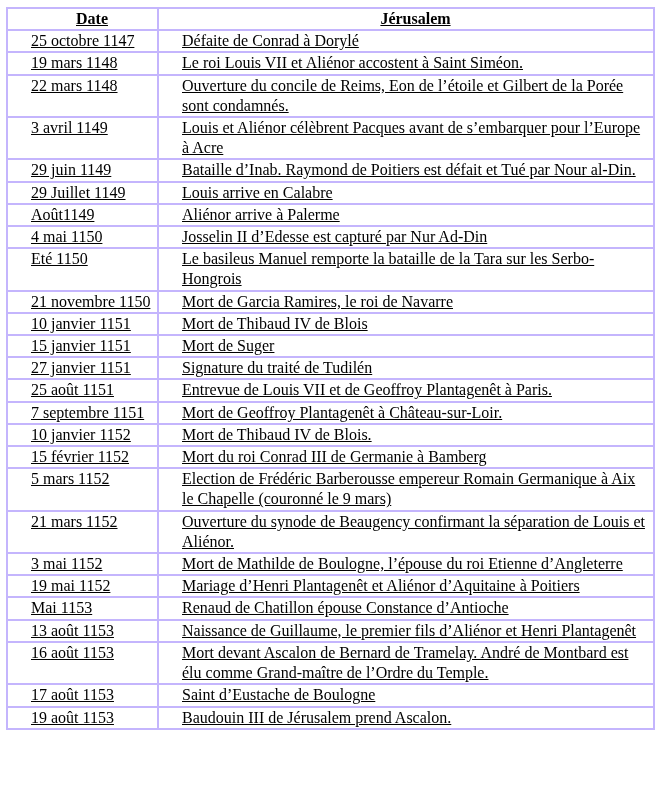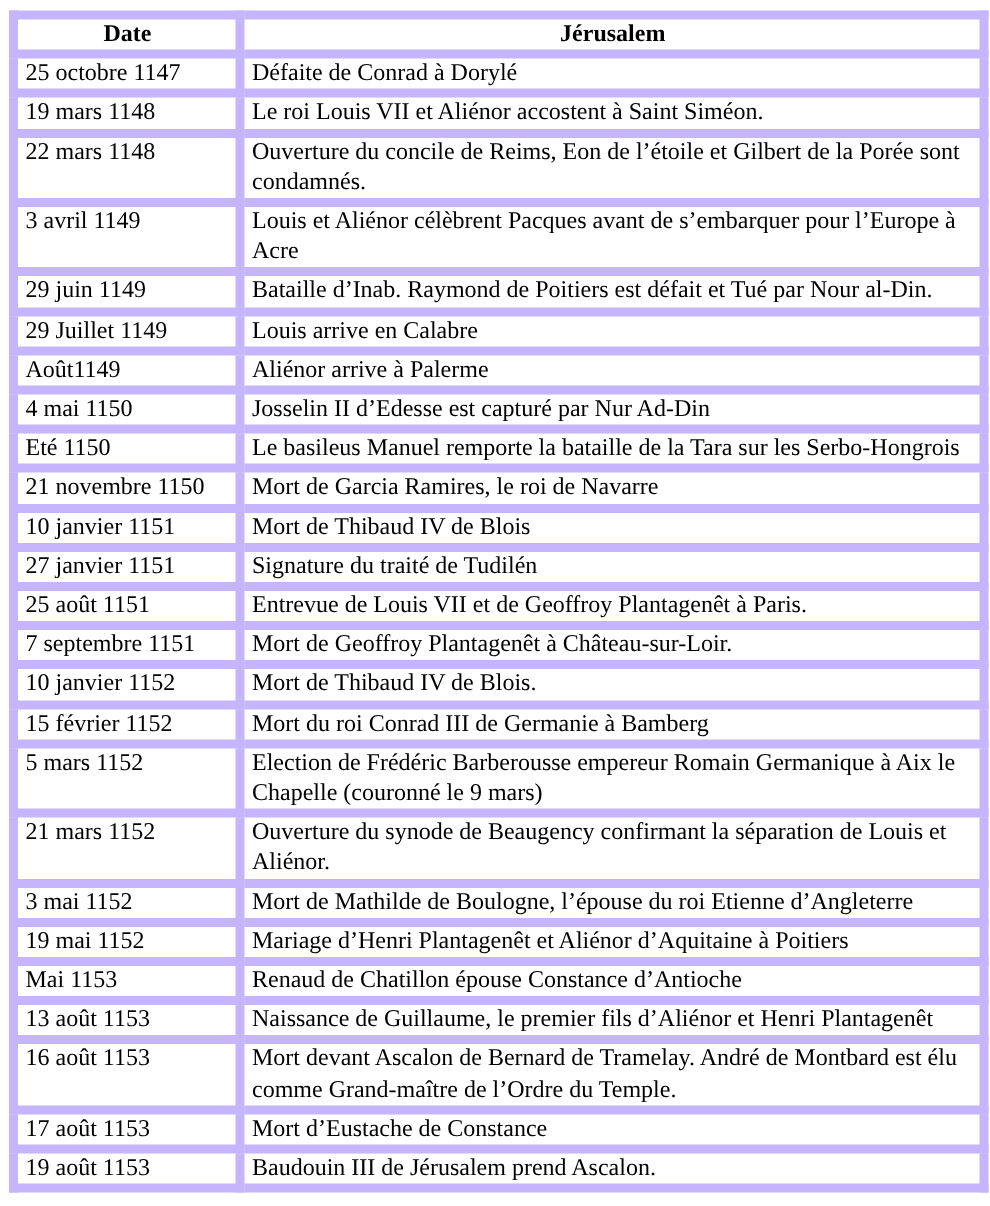--- a/index.html
+++ b/index.html
@@ -7,25 +7,26 @@
   table.chrono {
     position: absolute; left: 6px; top: 7px;
     width: 647px;
     border-collapse: collapse;
     font-family: "Liberation Serif", "DejaVu Serif", serif;
     font-size: 16px;
     color: #000;
     table-layout: fixed;
   }
   table.chrono th, table.chrono td {
-    border: 6px solid #c4b5fd;
-    padding: 0 4px 0 5px;
+    border: 2px solid #c4b5fd;
+    padding: 0 4px 0 23px;
     vertical-align: top;
     line-height: 20.2px;
     text-align: left;
+    text-decoration: underline;
   }
   table.chrono th { font-weight: bold; text-align: center; }
   col.c-date { width: 151px; }
   col.c-evt { width: 496px; }
 </style>
 </head>
 <body>
 
 <table class="chrono">
   <colgroup>
@@ -77,20 +78,24 @@
       </tr>
       <tr>
         <td>21 novembre 1150</td>
         <td>Mort de Garcia Ramires, le roi de Navarre</td>
       </tr>
       <tr>
         <td>10 janvier 1151</td>
         <td>Mort de Thibaud IV de Blois</td>
       </tr>
       <tr>
+        <td>15 janvier 1151</td>
+        <td>Mort de Suger</td>
+      </tr>
+      <tr>
         <td>27 janvier 1151</td>
         <td>Signature du traité de Tudilén</td>
       </tr>
       <tr>
         <td>25 août 1151</td>
         <td>Entrevue de Louis VII et de Geoffroy Plantagenêt à Paris.</td>
       </tr>
       <tr>
         <td>7 septembre 1151</td>
         <td>Mort de Geoffroy Plantagenêt à Château-sur-Loir.</td>
@@ -126,20 +131,20 @@
       <tr>
         <td>13 août 1153</td>
         <td>Naissance de Guillaume, le premier fils d’Aliénor et Henri Plantagenêt</td>
       </tr>
       <tr>
         <td>16 août 1153</td>
         <td>Mort devant Ascalon de Bernard de Tramelay. André de Montbard est élu comme Grand-maître de l’Ordre du Temple.</td>
       </tr>
       <tr>
         <td>17 août 1153</td>
-        <td>Mort d’Eustache de Constance</td>
+        <td>Saint d’Eustache de Boulogne</td>
       </tr>
       <tr>
         <td>19 août 1153</td>
         <td>Baudouin III de Jérusalem prend Ascalon.</td>
       </tr>
     </tbody>
 </table>
 
 </body></html>

